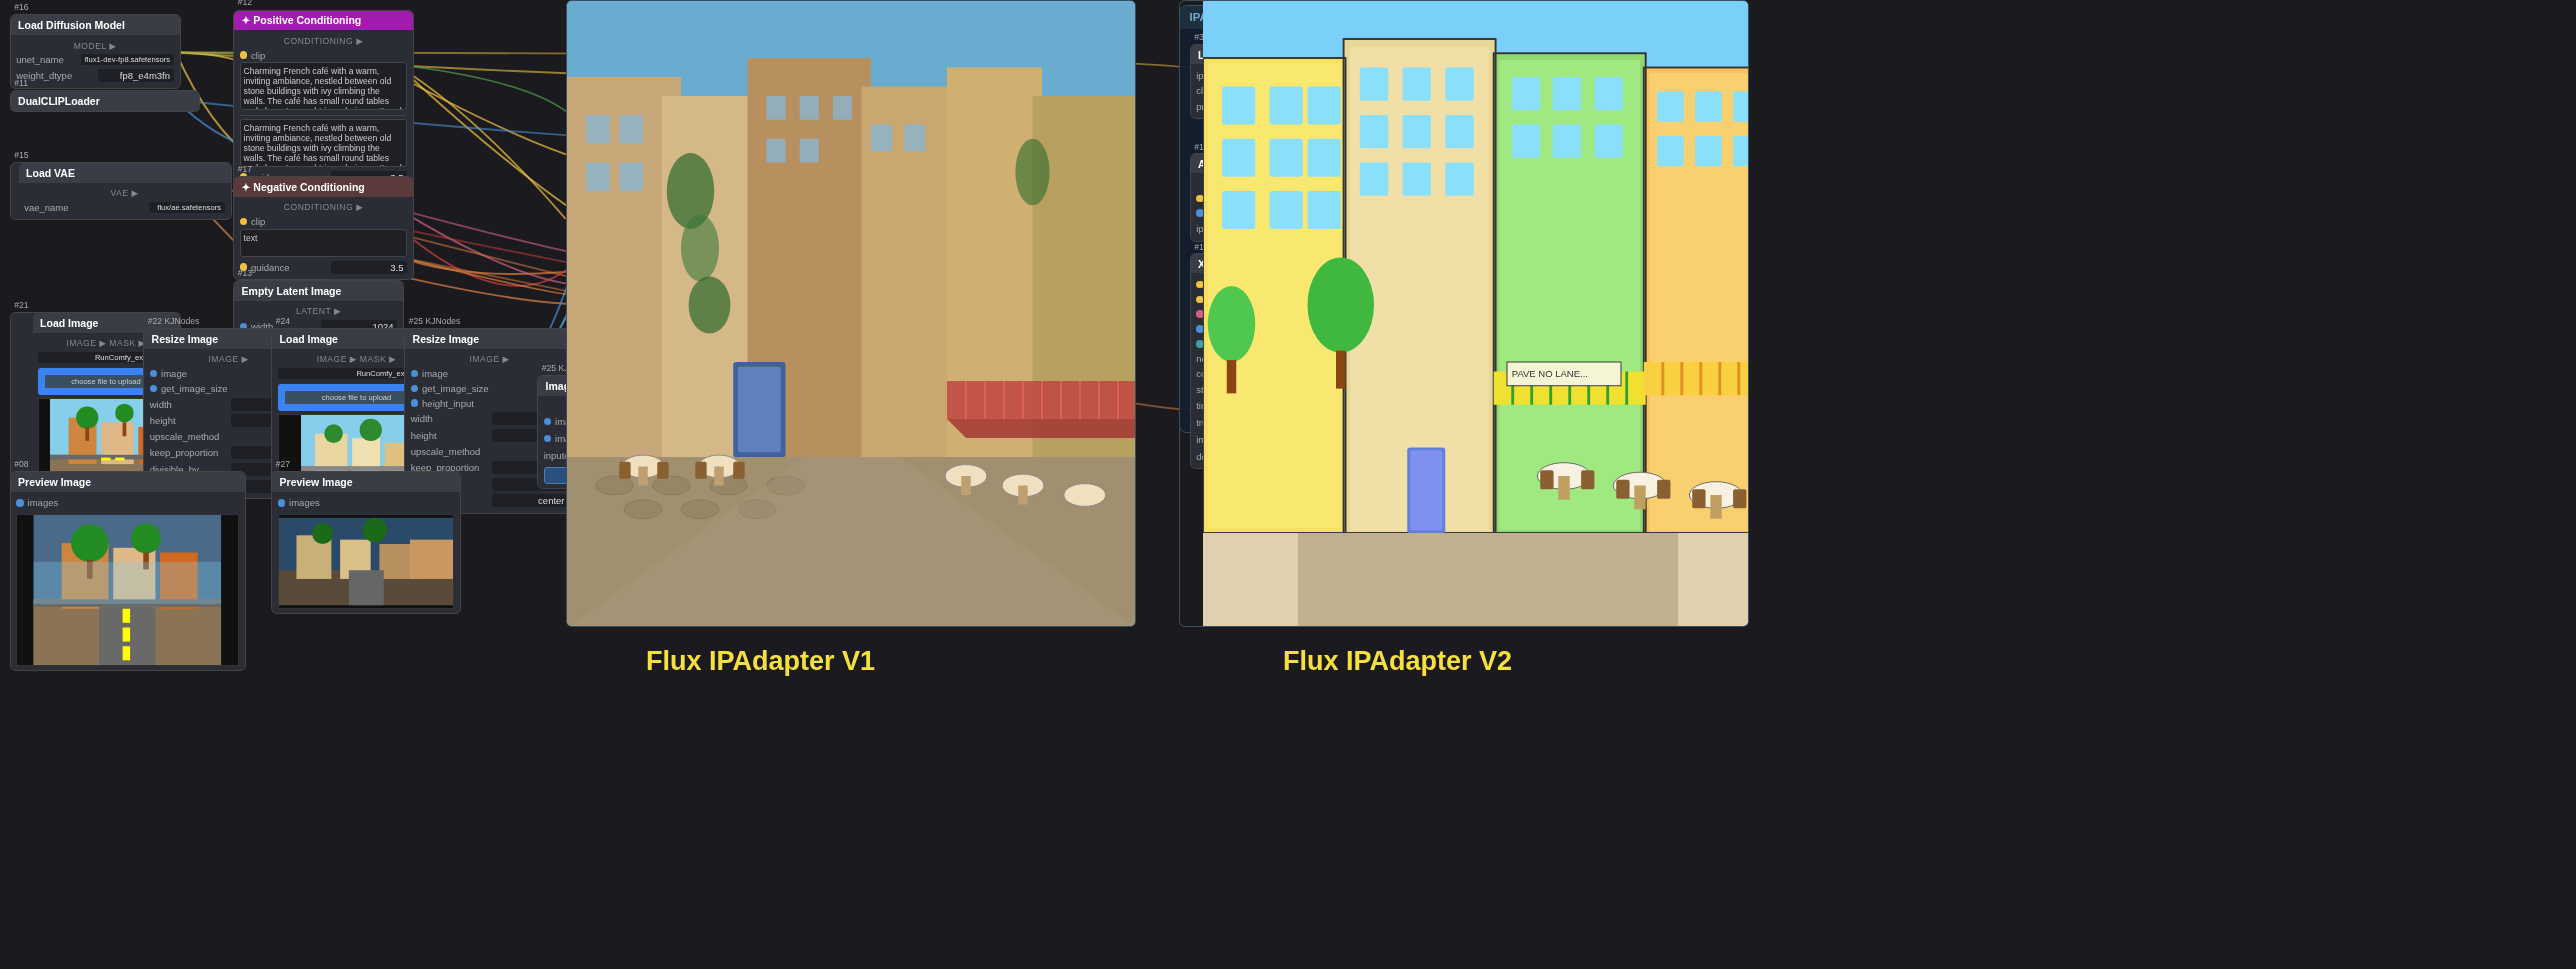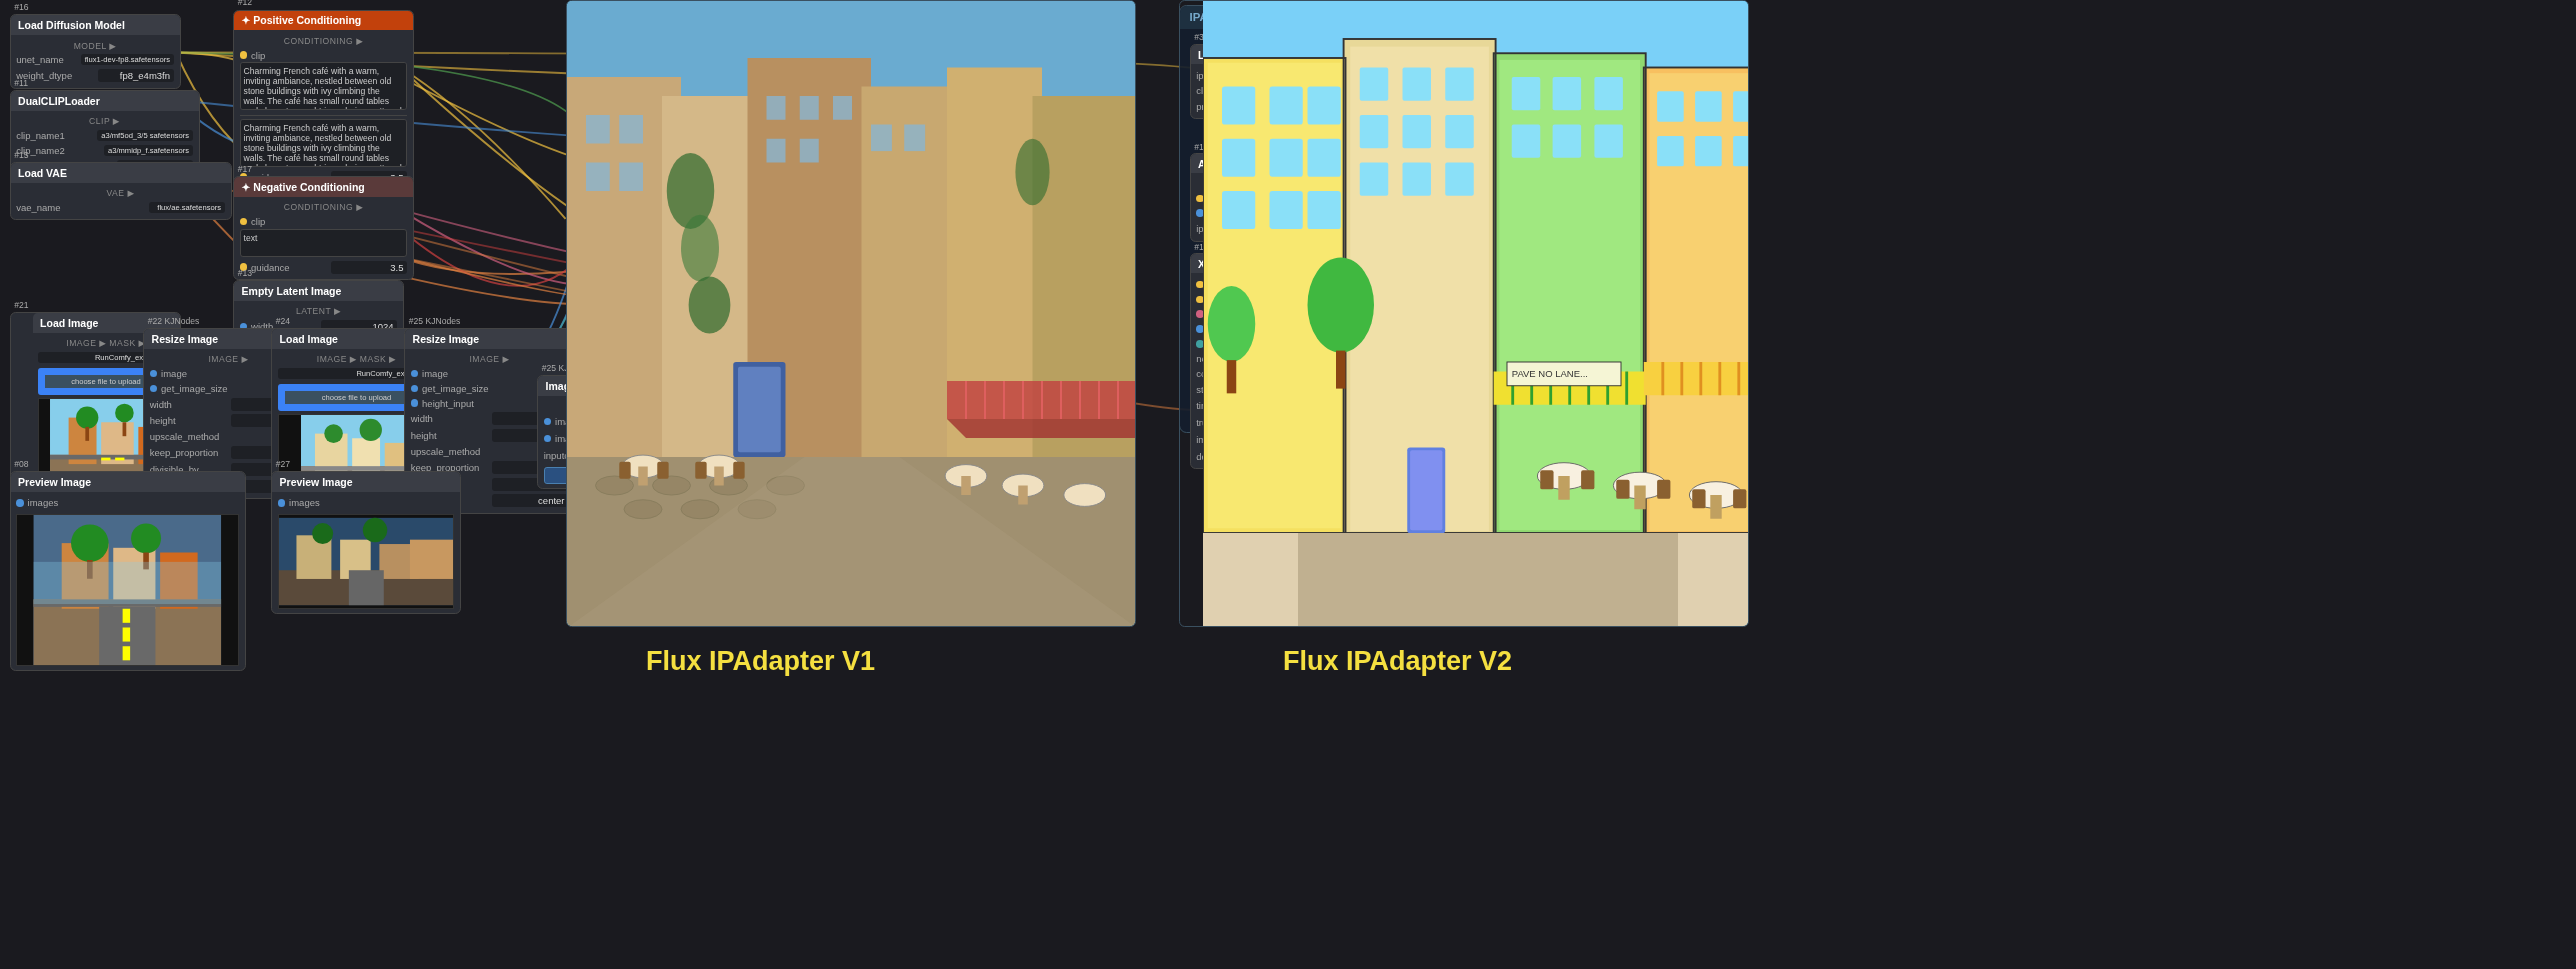--- a/index.html
+++ b/index.html
@@ -259,54 +259,39 @@
       <span class="node-value">fp8_e4m3fn</span>
     </div>
   </div>
 </div>
 
 <div class="node" style="left:9.5px; top:90px; width:190px;">
   <span class="node-id">#11</span>
   <div class="node-header">
     <span>DualCLIPLoader</span>
   </div>
-  <div class="node-body">
-    <div class="section-header">CLIP ▶</div>
-    <div class="node-row">
-      <span class="node-label">clip_name1</span>
-      <span class="node-value" style="font-size:7.6px;">a3/mf5od_3/5 safetensors</span>
-    </div>
-    <div class="node-row">
-      <span class="node-label">clip_name2</span>
-      <span class="node-value" style="font-size:7.6px;">a3/mmidp_f.safetensors</span>
-    </div>
-    <div class="node-row">
-      <span class="node-label">type</span>
-      <span class="node-value">flux</span>
-    </div>
-  </div>
-</div>
-
-<div class="node" style="left:9.5px; top:162px; width:222px;">
+</div>
+
+<div class="node" style="left:9.5px; top:162px; width:222px;padding-left:8px;">
   <span class="node-id">#15</span>
   <div class="node-header">
     <span>Load VAE</span>
   </div>
   <div class="node-body">
     <div class="section-header">VAE ▶</div>
     <div class="node-row">
       <span class="node-label">vae_name</span>
       <span class="node-value" style="font-size:7.6px;">flux/ae.safetensors</span>
     </div>
   </div>
 </div>
 
 <div class="node" style="left:233px; top:9.5px; width:181px;">
   <span class="node-id">#12</span>
-  <div class="node-header" style="background:#c2410c;">
+  <div class="node-header" style="background:#a21caf;">
     <span>✦ Positive Conditioning</span>
   </div>
   <div class="node-body">
     <div class="section-header">CONDITIONING ▶</div>
     <div class="node-row">
       <div class="port-left">
           <span class="port-dot port-yellow"></span>
           <span class="node-label">clip</span>
         </div>
     </div>

